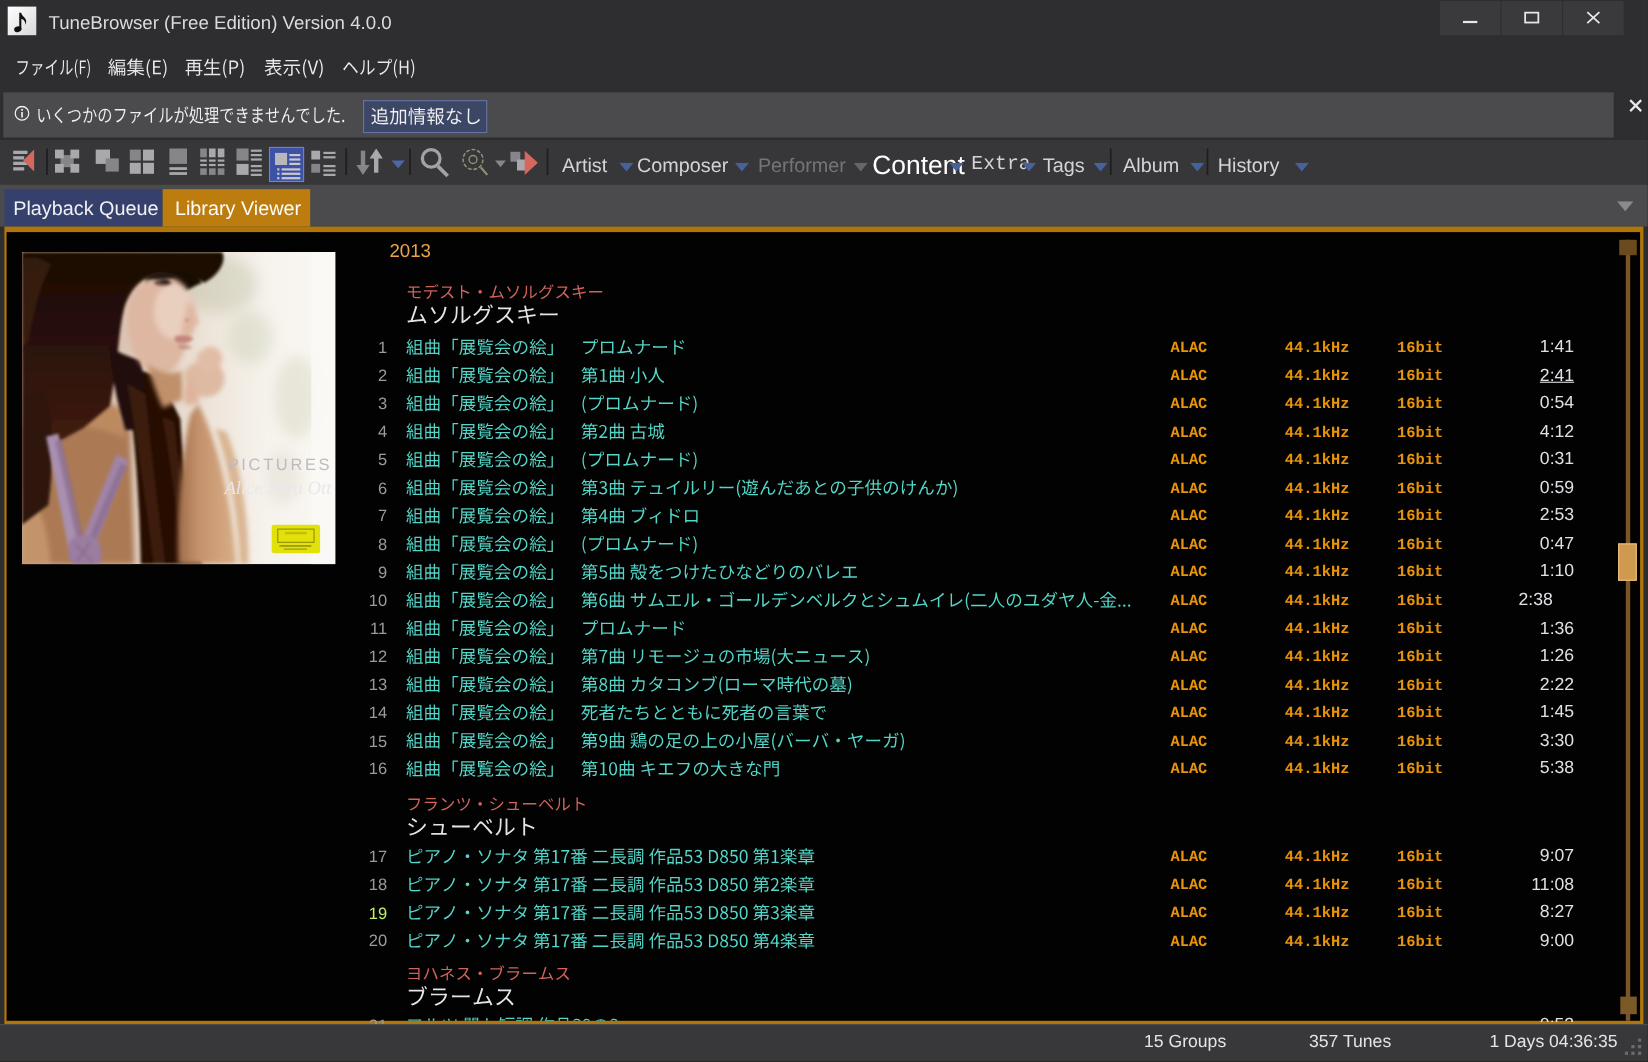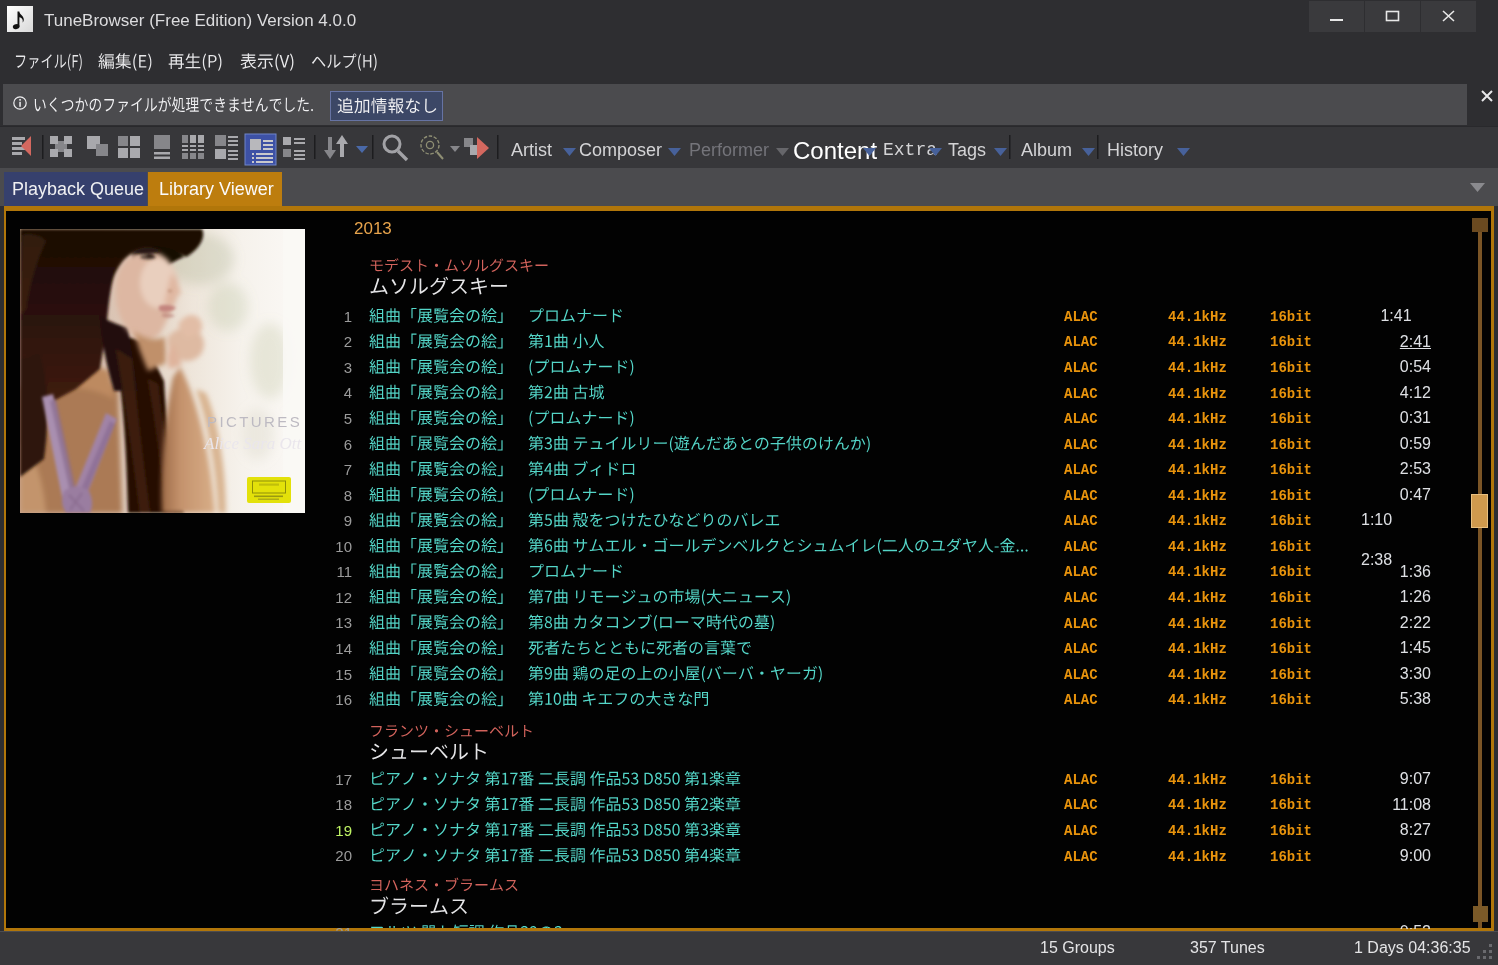--- a/index.html
+++ b/index.html
@@ -150,21 +150,21 @@
 <div style="position:absolute;left:6px;top:211px;width:1485px;height:717px;background:#020202;"></div>
 <div style="position:absolute;left:1478px;top:218px;width:4px;height:710px;background:#7b5526;"></div>
 <div style="position:absolute;left:1472px;top:218px;width:16px;height:14px;background:#6b4a20;"></div>
 <div style="position:absolute;left:1471px;top:494px;width:17px;height:34px;background:#cf9a4e;border:1px solid #e8c080;box-sizing:border-box;"></div>
 <div style="position:absolute;left:1473px;top:906px;width:15px;height:16px;background:#7b5a28;"></div>
 <div style="position:absolute;left:354px;top:220px;font-size:17px;line-height:17px;color:#e8a44c;">2013</div>
 <div style="position:absolute;left:292px;top:308.8px;width:60px;text-align:right;font-size:15px;line-height:15px;color:#9b9b9b;">1</div>
 <div style="position:absolute;left:1064px;top:309.9px;font-family:'Liberation Mono',monospace;font-weight:bold;font-size:14px;line-height:14px;color:#e8930c;">ALAC</div>
 <div style="position:absolute;left:1168px;top:309.9px;font-family:'Liberation Mono',monospace;font-weight:bold;font-size:14px;line-height:14px;color:#e8930c;">44.1kHz</div>
 <div style="position:absolute;left:1270px;top:309.9px;font-family:'Liberation Mono',monospace;font-weight:bold;font-size:14px;line-height:14px;color:#e8930c;">16bit</div>
-<div style="position:absolute;left:1361px;top:308.0px;width:70px;text-align:center;font-size:16px;line-height:16px;color:#dee0e4;">1:41</div>
+<div style="position:absolute;left:1361px;top:308.0px;width:70px;text-align:right;font-size:16px;line-height:16px;color:#dee0e4;">1:41</div>
 <div style="position:absolute;left:292px;top:334.4px;width:60px;text-align:right;font-size:15px;line-height:15px;color:#9b9b9b;">2</div>
 <div style="position:absolute;left:1064px;top:335.4px;font-family:'Liberation Mono',monospace;font-weight:bold;font-size:14px;line-height:14px;color:#e8930c;">ALAC</div>
 <div style="position:absolute;left:1168px;top:335.4px;font-family:'Liberation Mono',monospace;font-weight:bold;font-size:14px;line-height:14px;color:#e8930c;">44.1kHz</div>
 <div style="position:absolute;left:1270px;top:335.4px;font-family:'Liberation Mono',monospace;font-weight:bold;font-size:14px;line-height:14px;color:#e8930c;">16bit</div>
 <div style="position:absolute;left:1361px;top:333.6px;width:70px;text-align:right;font-size:16px;line-height:16px;color:#dee0e4;text-decoration:underline;">2:41</div>
 <div style="position:absolute;left:292px;top:359.9px;width:60px;text-align:right;font-size:15px;line-height:15px;color:#9b9b9b;">3</div>
 <div style="position:absolute;left:1064px;top:361.0px;font-family:'Liberation Mono',monospace;font-weight:bold;font-size:14px;line-height:14px;color:#e8930c;">ALAC</div>
 <div style="position:absolute;left:1168px;top:361.0px;font-family:'Liberation Mono',monospace;font-weight:bold;font-size:14px;line-height:14px;color:#e8930c;">44.1kHz</div>
 <div style="position:absolute;left:1270px;top:361.0px;font-family:'Liberation Mono',monospace;font-weight:bold;font-size:14px;line-height:14px;color:#e8930c;">16bit</div>
 <div style="position:absolute;left:1361px;top:359.1px;width:70px;text-align:right;font-size:16px;line-height:16px;color:#dee0e4;">0:54</div>
@@ -190,26 +190,26 @@
 <div style="position:absolute;left:1361px;top:461.3px;width:70px;text-align:right;font-size:16px;line-height:16px;color:#dee0e4;">2:53</div>
 <div style="position:absolute;left:292px;top:487.7px;width:60px;text-align:right;font-size:15px;line-height:15px;color:#9b9b9b;">8</div>
 <div style="position:absolute;left:1064px;top:488.8px;font-family:'Liberation Mono',monospace;font-weight:bold;font-size:14px;line-height:14px;color:#e8930c;">ALAC</div>
 <div style="position:absolute;left:1168px;top:488.8px;font-family:'Liberation Mono',monospace;font-weight:bold;font-size:14px;line-height:14px;color:#e8930c;">44.1kHz</div>
 <div style="position:absolute;left:1270px;top:488.8px;font-family:'Liberation Mono',monospace;font-weight:bold;font-size:14px;line-height:14px;color:#e8930c;">16bit</div>
 <div style="position:absolute;left:1361px;top:486.9px;width:70px;text-align:right;font-size:16px;line-height:16px;color:#dee0e4;">0:47</div>
 <div style="position:absolute;left:292px;top:513.2px;width:60px;text-align:right;font-size:15px;line-height:15px;color:#9b9b9b;">9</div>
 <div style="position:absolute;left:1064px;top:514.3px;font-family:'Liberation Mono',monospace;font-weight:bold;font-size:14px;line-height:14px;color:#e8930c;">ALAC</div>
 <div style="position:absolute;left:1168px;top:514.3px;font-family:'Liberation Mono',monospace;font-weight:bold;font-size:14px;line-height:14px;color:#e8930c;">44.1kHz</div>
 <div style="position:absolute;left:1270px;top:514.3px;font-family:'Liberation Mono',monospace;font-weight:bold;font-size:14px;line-height:14px;color:#e8930c;">16bit</div>
-<div style="position:absolute;left:1361px;top:512.4px;width:70px;text-align:left;font-size:16px;line-height:16px;color:#dee0e4;">1:10</div>
+<div style="position:absolute;left:1361px;top:512.4px;width:70px;text-align:right;font-size:16px;line-height:16px;color:#dee0e4;">1:10</div>
 <div style="position:absolute;left:292px;top:538.8px;width:60px;text-align:right;font-size:15px;line-height:15px;color:#9b9b9b;">10</div>
 <div style="position:absolute;left:1064px;top:539.9px;font-family:'Liberation Mono',monospace;font-weight:bold;font-size:14px;line-height:14px;color:#e8930c;">ALAC</div>
 <div style="position:absolute;left:1168px;top:539.9px;font-family:'Liberation Mono',monospace;font-weight:bold;font-size:14px;line-height:14px;color:#e8930c;">44.1kHz</div>
 <div style="position:absolute;left:1270px;top:539.9px;font-family:'Liberation Mono',monospace;font-weight:bold;font-size:14px;line-height:14px;color:#e8930c;">16bit</div>
-<div style="position:absolute;left:1361px;top:538.0px;width:70px;text-align:left;font-size:16px;line-height:16px;color:#dee0e4;margin-top:14px;">2:38</div>
+<div style="position:absolute;left:1361px;top:538.0px;width:70px;text-align:center;font-size:16px;line-height:16px;color:#dee0e4;">2:38</div>
 <div style="position:absolute;left:292px;top:564.3px;width:60px;text-align:right;font-size:15px;line-height:15px;color:#9b9b9b;">11</div>
 <div style="position:absolute;left:1064px;top:565.4px;font-family:'Liberation Mono',monospace;font-weight:bold;font-size:14px;line-height:14px;color:#e8930c;">ALAC</div>
 <div style="position:absolute;left:1168px;top:565.4px;font-family:'Liberation Mono',monospace;font-weight:bold;font-size:14px;line-height:14px;color:#e8930c;">44.1kHz</div>
 <div style="position:absolute;left:1270px;top:565.4px;font-family:'Liberation Mono',monospace;font-weight:bold;font-size:14px;line-height:14px;color:#e8930c;">16bit</div>
 <div style="position:absolute;left:1361px;top:563.5px;width:70px;text-align:right;font-size:16px;line-height:16px;color:#dee0e4;">1:36</div>
 <div style="position:absolute;left:292px;top:589.8px;width:60px;text-align:right;font-size:15px;line-height:15px;color:#9b9b9b;">12</div>
 <div style="position:absolute;left:1064px;top:590.9px;font-family:'Liberation Mono',monospace;font-weight:bold;font-size:14px;line-height:14px;color:#e8930c;">ALAC</div>
 <div style="position:absolute;left:1168px;top:590.9px;font-family:'Liberation Mono',monospace;font-weight:bold;font-size:14px;line-height:14px;color:#e8930c;">44.1kHz</div>
 <div style="position:absolute;left:1270px;top:590.9px;font-family:'Liberation Mono',monospace;font-weight:bold;font-size:14px;line-height:14px;color:#e8930c;">16bit</div>
 <div style="position:absolute;left:1361px;top:589.0px;width:70px;text-align:right;font-size:16px;line-height:16px;color:#dee0e4;">1:26</div>

